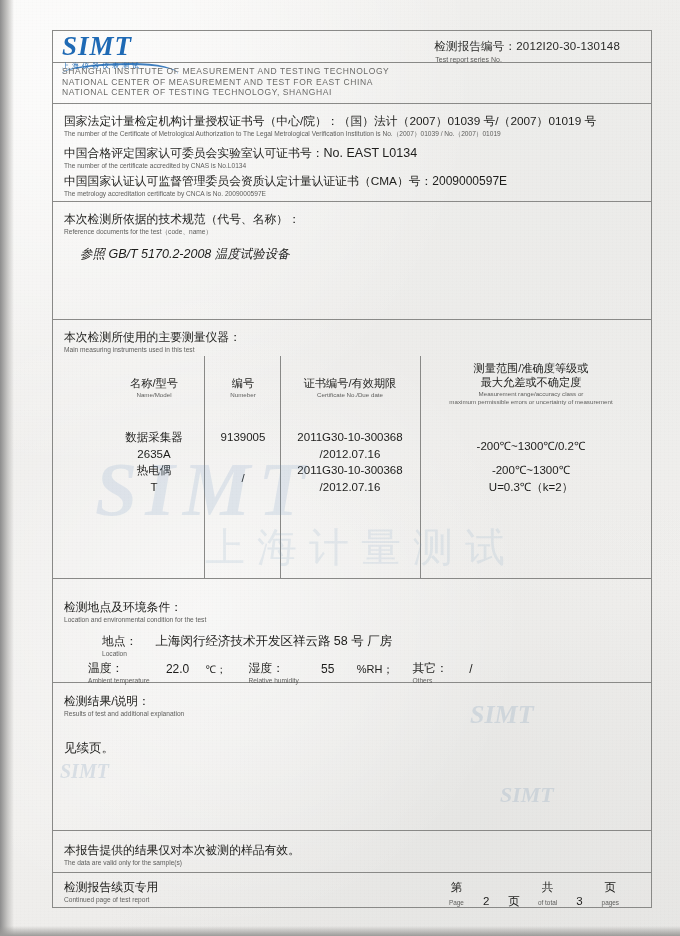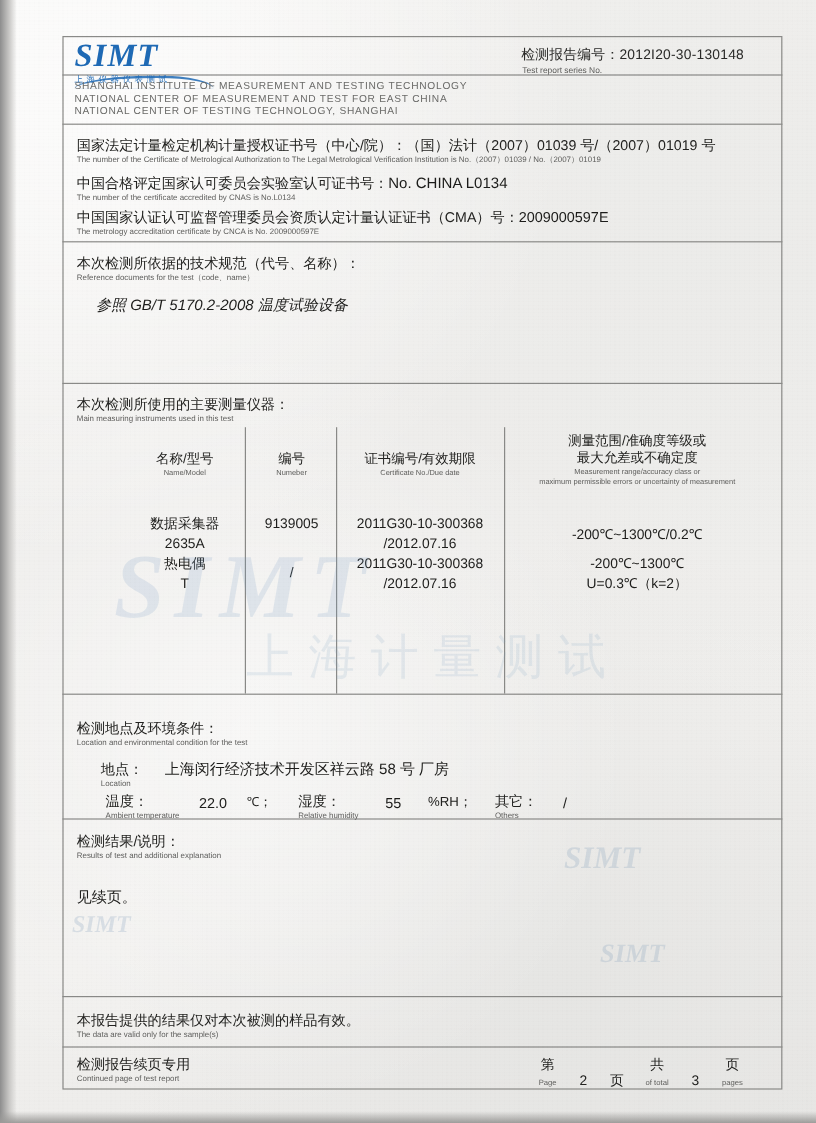--- a/index.html
+++ b/index.html
@@ -282,21 +282,21 @@
     <div>NATIONAL CENTER OF TESTING TECHNOLOGY, SHANGHAI</div>
   </div>
 
   <div class="row" style="top:114px;">
     <div class="cn">国家法定计量检定机构计量授权证书号（中心/院）：（国）法计（2007）01039 号/（2007）01019 号</div>
     <div class="en">The number of the Certificate of Metrological Authorization to The Legal Metrological Verification Institution is No.（2007）01039 / No.（2007）01019</div>
   </div>
 
   <div class="row" style="top:146px;">
     <div class="cn">
-      <span>中国合格评定国家认可委员会实验室认可证书号：</span><span class="val" style="font-size:12.5px;">No. CHINA L0134</span>
+      <span>中国合格评定国家认可委员会实验室认可证书号：</span><span class="val" style="font-size:12.5px;">No. EAST L0134</span>
     </div>
     <div class="en">The number of the certificate accredited by CNAS is No.L0134</div>
   </div>
 
   <div class="row" style="top:174px;">
     <div class="cn">
       <span>中国国家认证认可监督管理委员会资质认定计量认证证书（CMA）号：</span><span class="val">2009000597E</span>
     </div>
     <div class="en">The metrology accreditation certificate by CNCA is No. 2009000597E</div>
   </div>
@@ -368,21 +368,21 @@
   </div>
   <div class="wm-small" style="left:470px; top:700px; font-size:26px;">SIMT</div>
   <div class="wm-small" style="left:500px; top:782px; font-size:22px;">SIMT</div>
   <div class="wm-small" style="left:60px; top:760px; font-size:20px;">SIMT</div>
 
   <div class="row" style="top:600px;">
     <div class="cn">检测地点及环境条件：</div>
     <div class="en">Location and environmental condition for the test</div>
   </div>
 
-  <div class="row" style="top:633px; left:84px;">
+  <div class="row" style="top:633px; left:102px;">
     <div style="display:flex; align-items:flex-end;">
       <div>
         <div class="cn">地点：</div>
         <div class="en">Location</div>
       </div>
       <div class="val" style="margin-left:18px; margin-bottom:8px; font-size:12.5px;">上海闵行经济技术开发区祥云路 58 号  厂房</div>
     </div>
   </div>
 
   <div class="row" style="top:661px; left:88px;">

